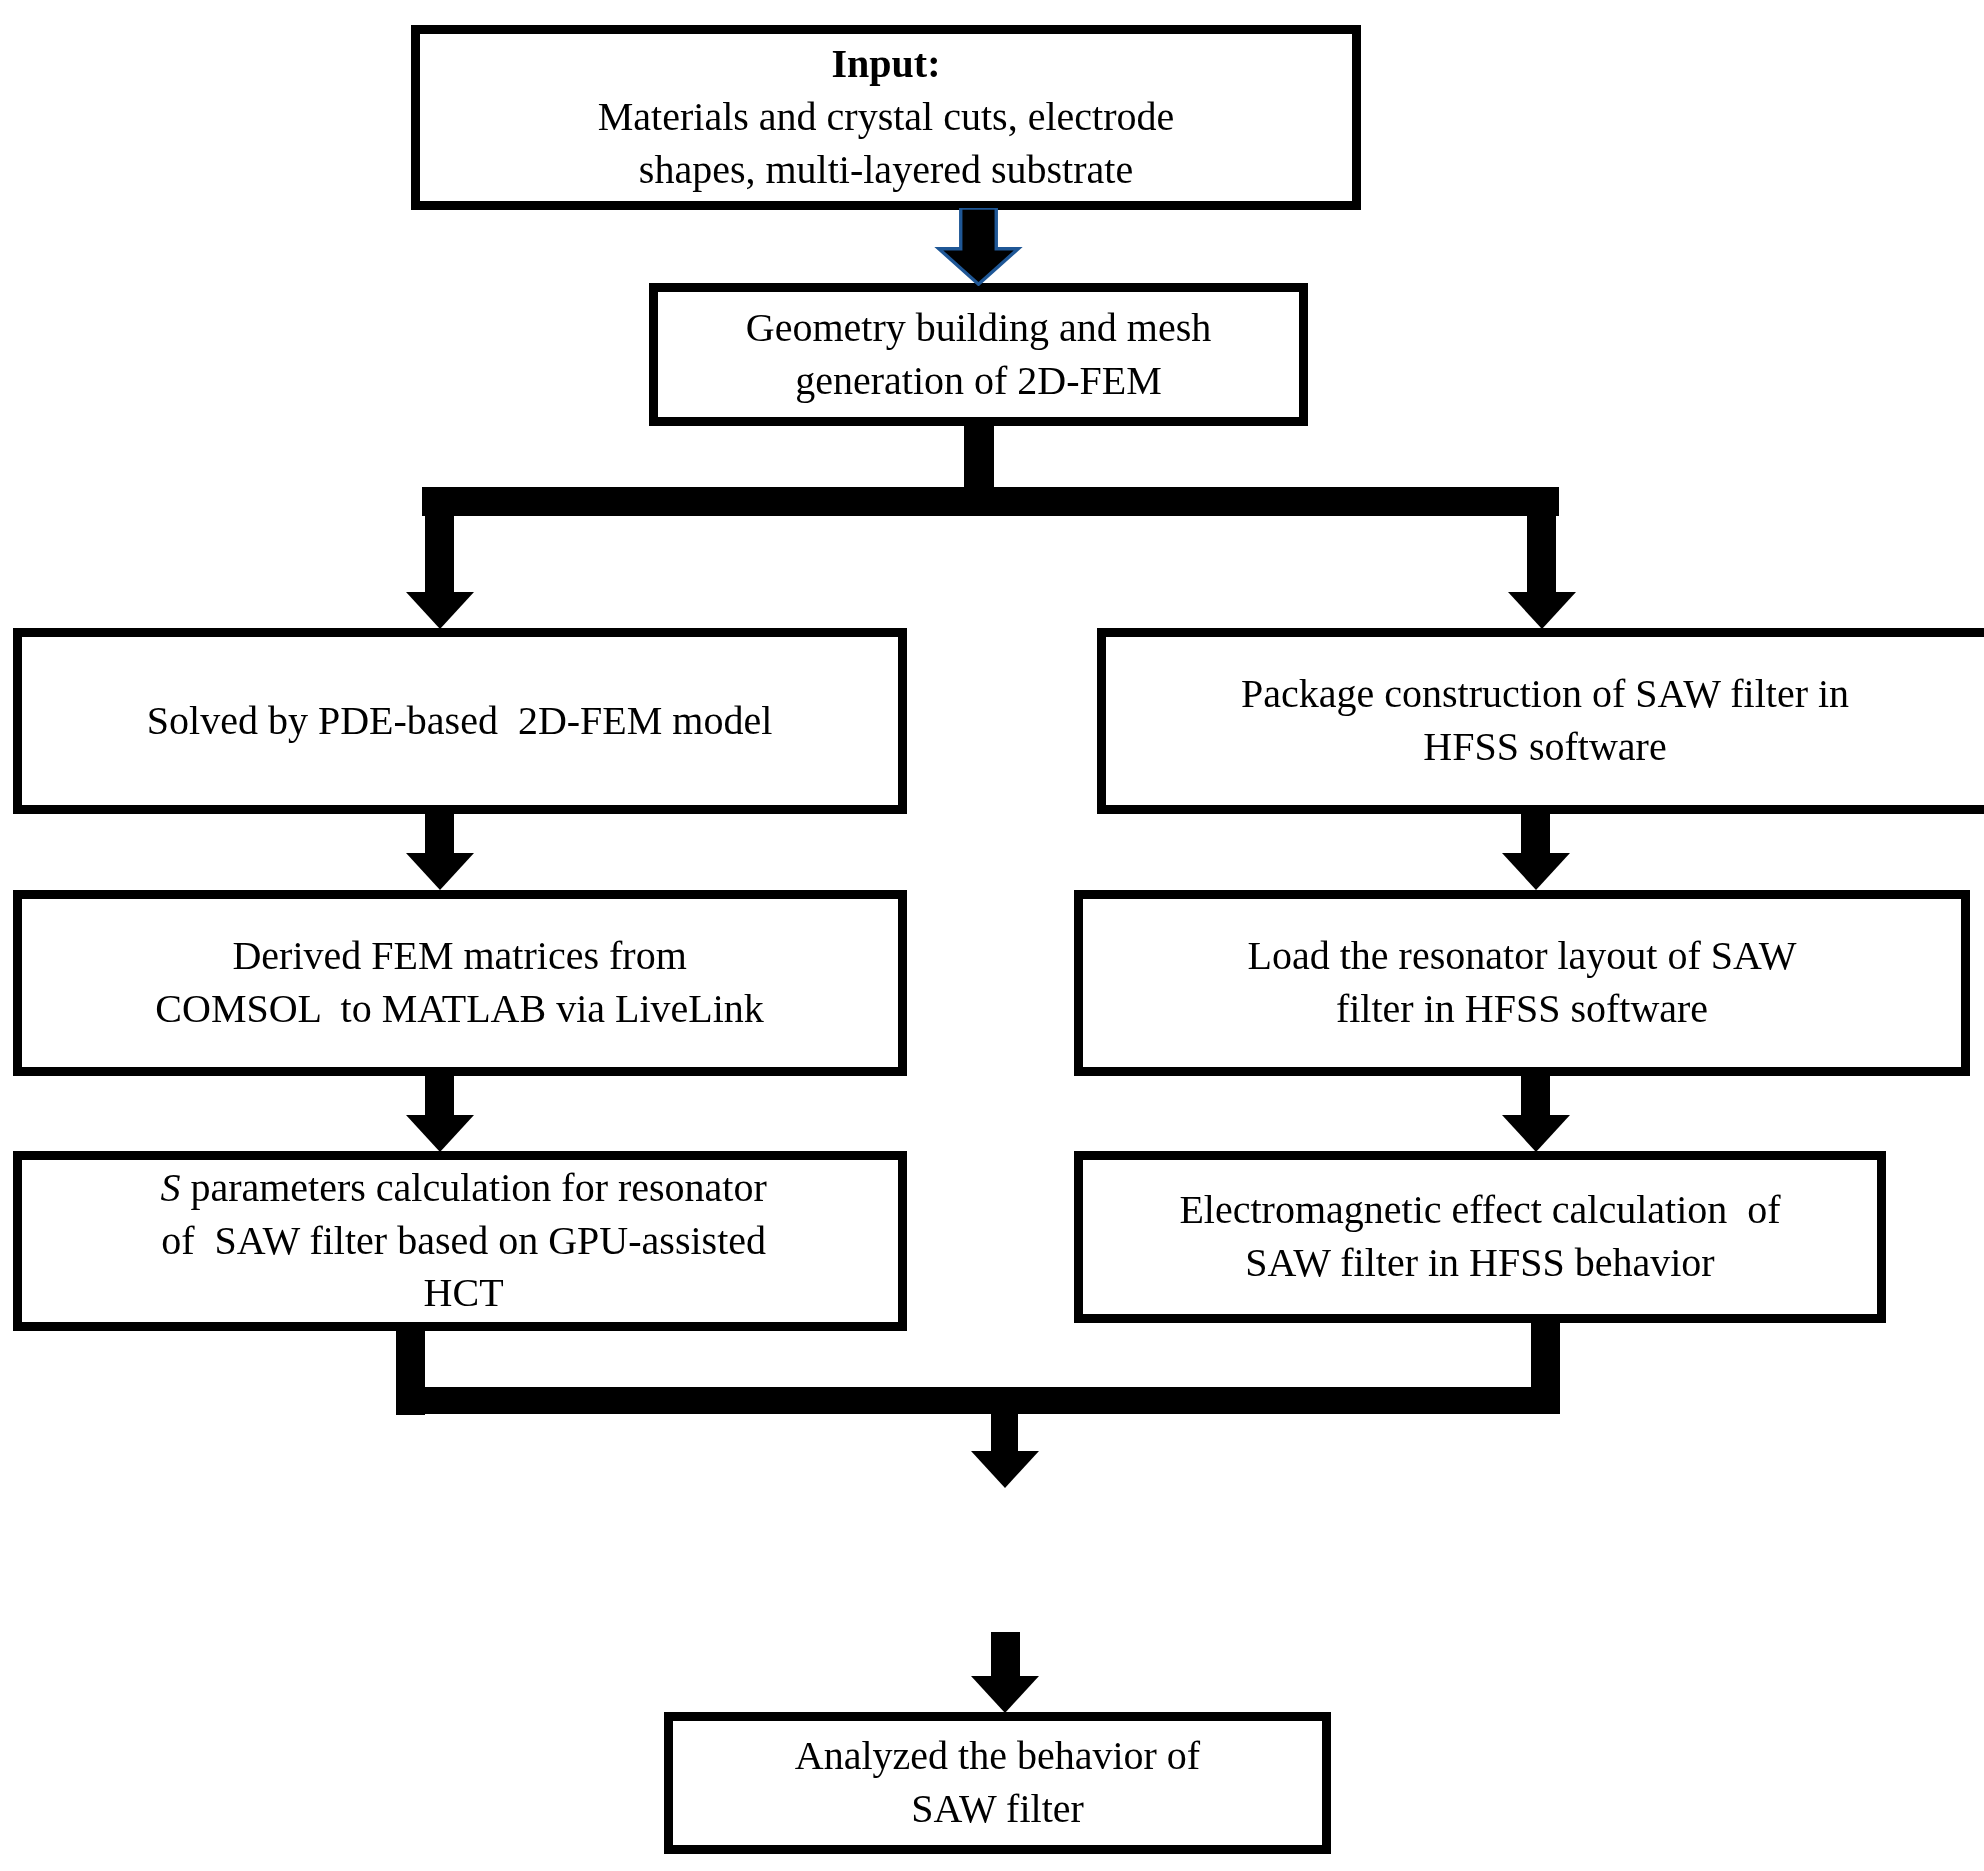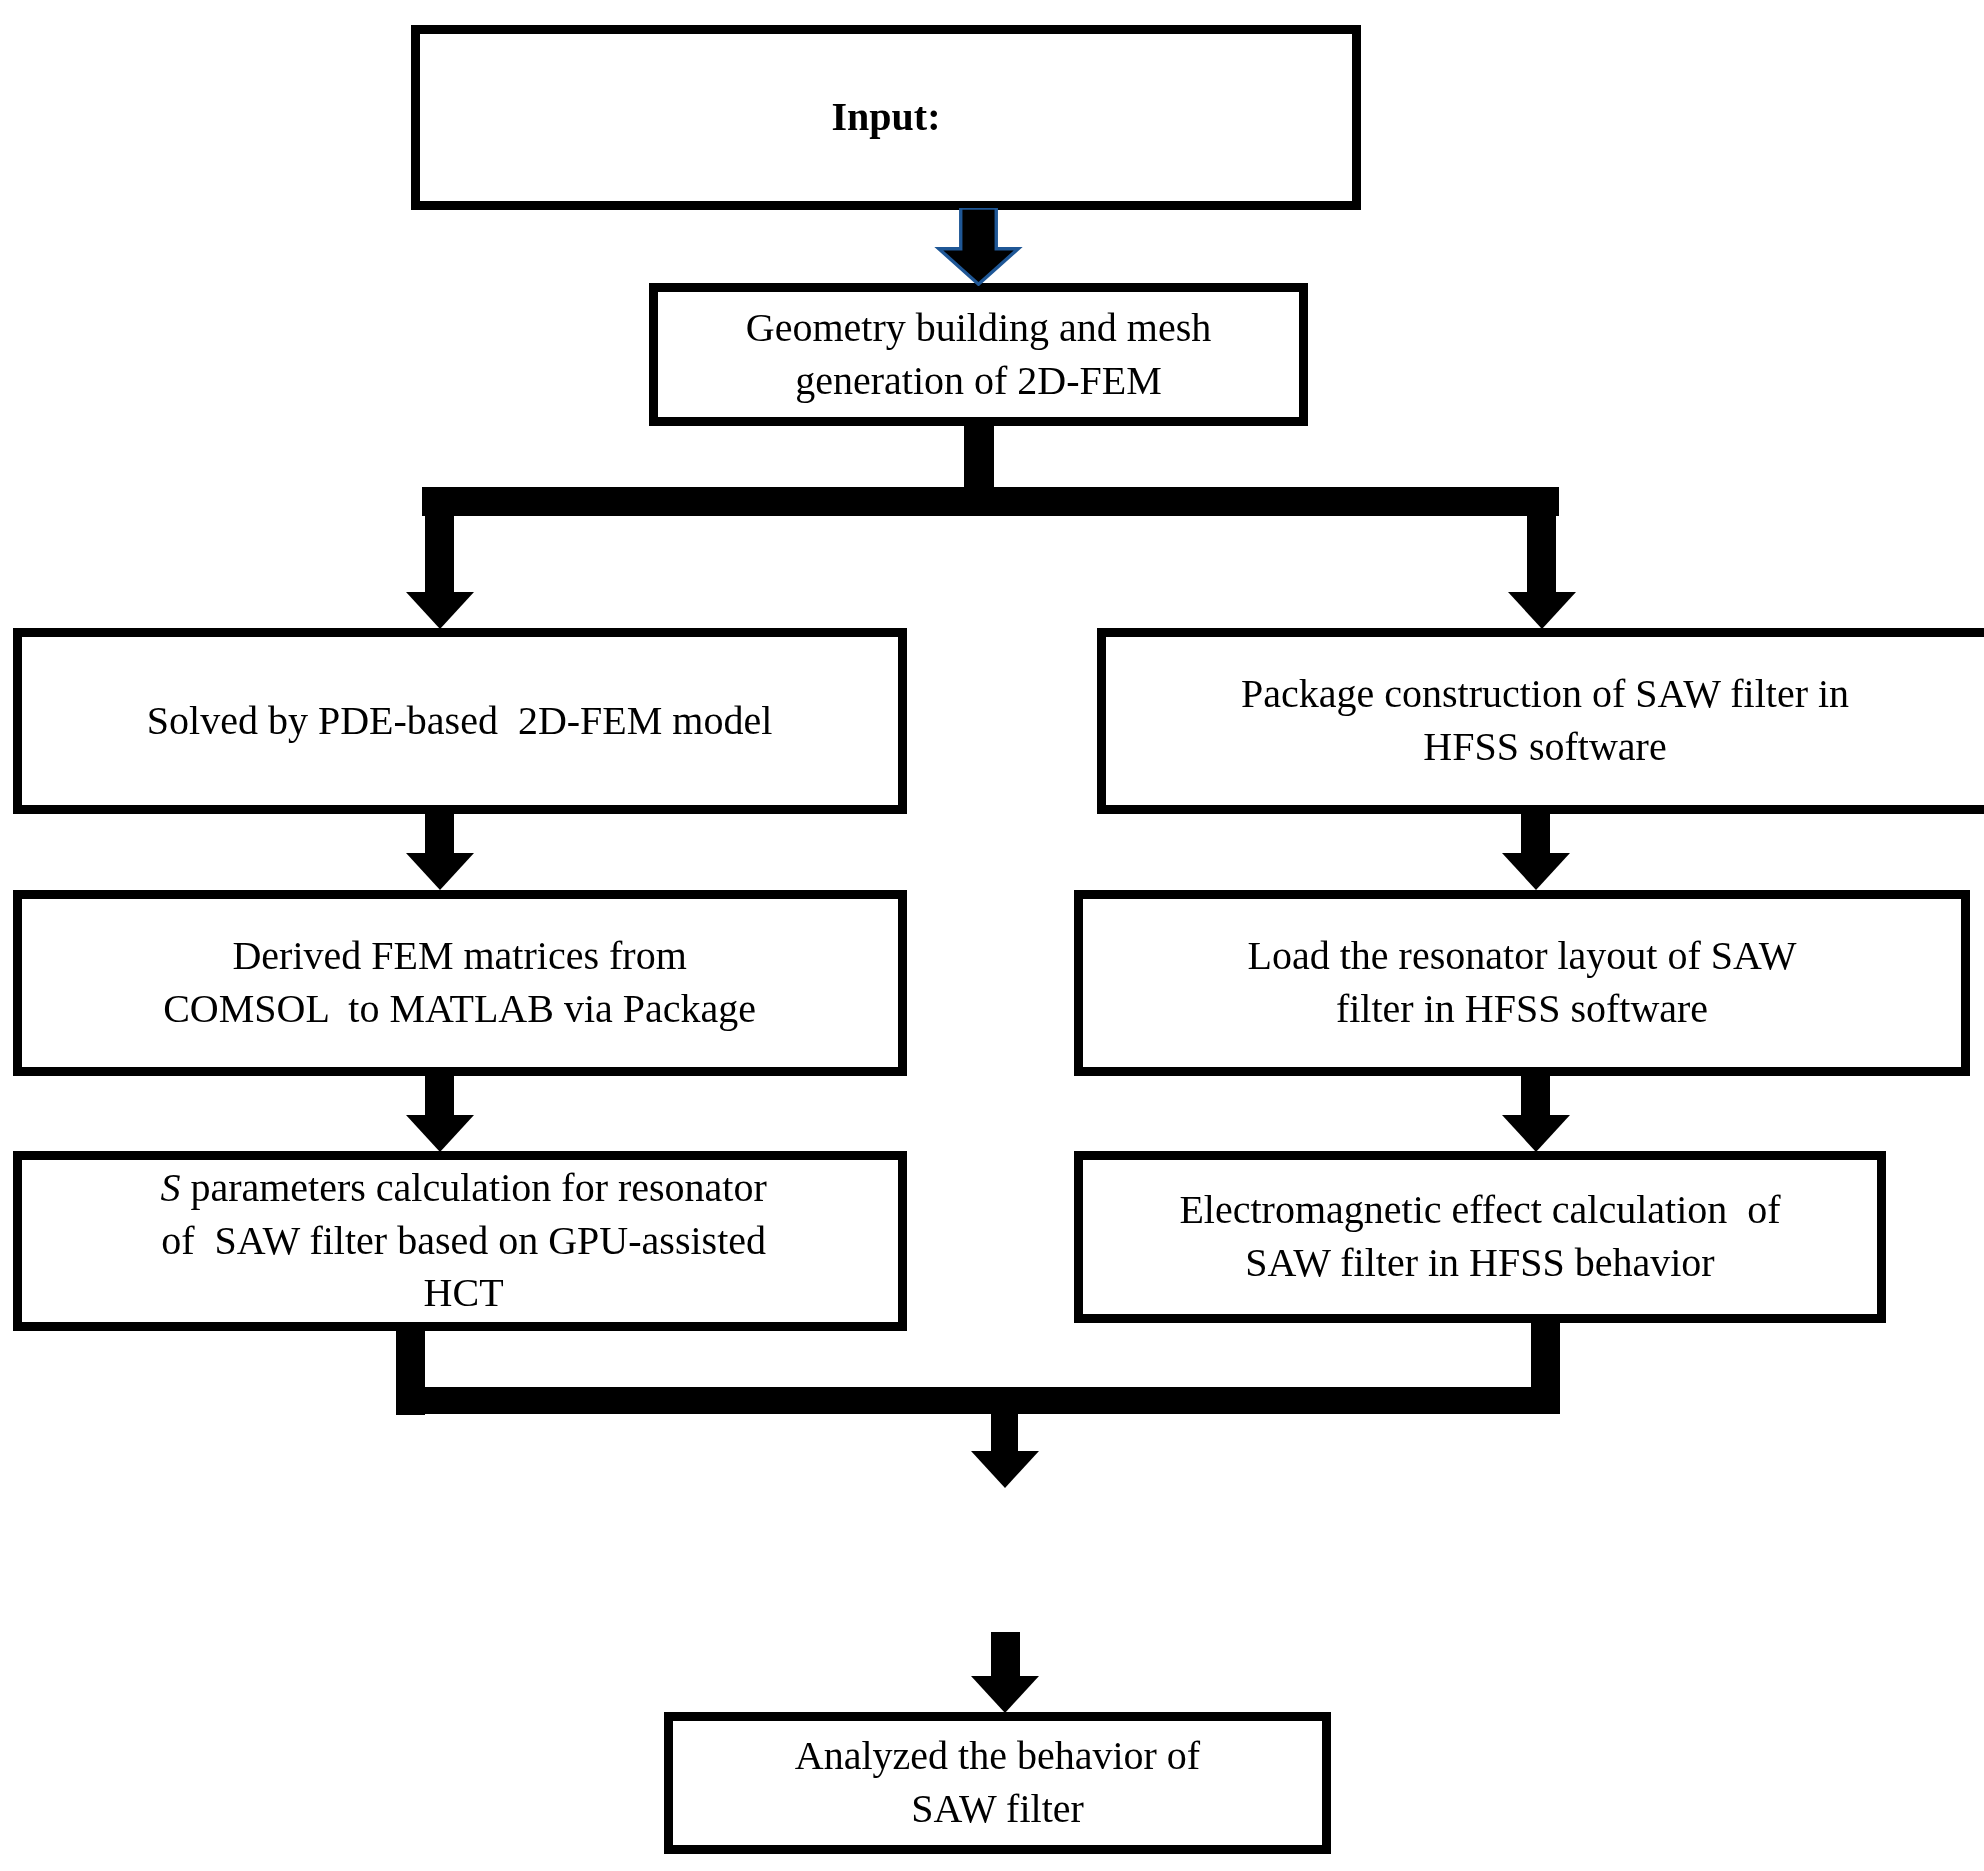--- a/index.html
+++ b/index.html
@@ -42,39 +42,41 @@
   .blue-arrow{position:absolute;left:932px;top:208px;}
   .blue-arrow polygon{fill:var(--ink);stroke:var(--arrow-outline);stroke-width:4;}
 </style>
 </head>
 <body>
 
 <div class="canvas">
 
   <div class="box" style="left:411px;top:25px;width:950px;height:185px;">
     <div class="heading">Input:</div>
+    <div class="txt">Materials and crystal cuts, electrode
+shapes, multi-layered substrate</div>
   </div>
 
   <div class="box" style="left:649px;top:283px;width:659px;height:143px;">
     <div class="txt">Geometry building and mesh
 generation of 2D-FEM</div>
   </div>
 
   <div class="box" style="left:12.6px;top:628px;width:894px;height:186px;">
     <div class="txt">Solved by PDE-based  2D-FEM model</div>
   </div>
 
   <div class="box" style="left:1074px;top:628px;width:896px;height:186px;margin-left:23px;">
     <div class="txt">Package construction of SAW filter in
 HFSS software</div>
   </div>
 
   <div class="box" style="left:12.6px;top:890px;width:894px;height:186px;">
     <div class="txt">Derived FEM matrices from
-COMSOL  to MATLAB via Package</div>
+COMSOL  to MATLAB via LiveLink</div>
   </div>
 
   <div class="box" style="left:1074px;top:890px;width:896px;height:186px;">
     <div class="txt">Load the resonator layout of SAW
 filter in HFSS software</div>
   </div>
 
   <div class="box" style="left:12.6px;top:1151px;width:894px;height:180px;padding-left:8px;">
     <div class="txt"><span class="ital">S</span><span class="txt"> parameters calculation for resonator
 of  SAW filter based on GPU-assisted

